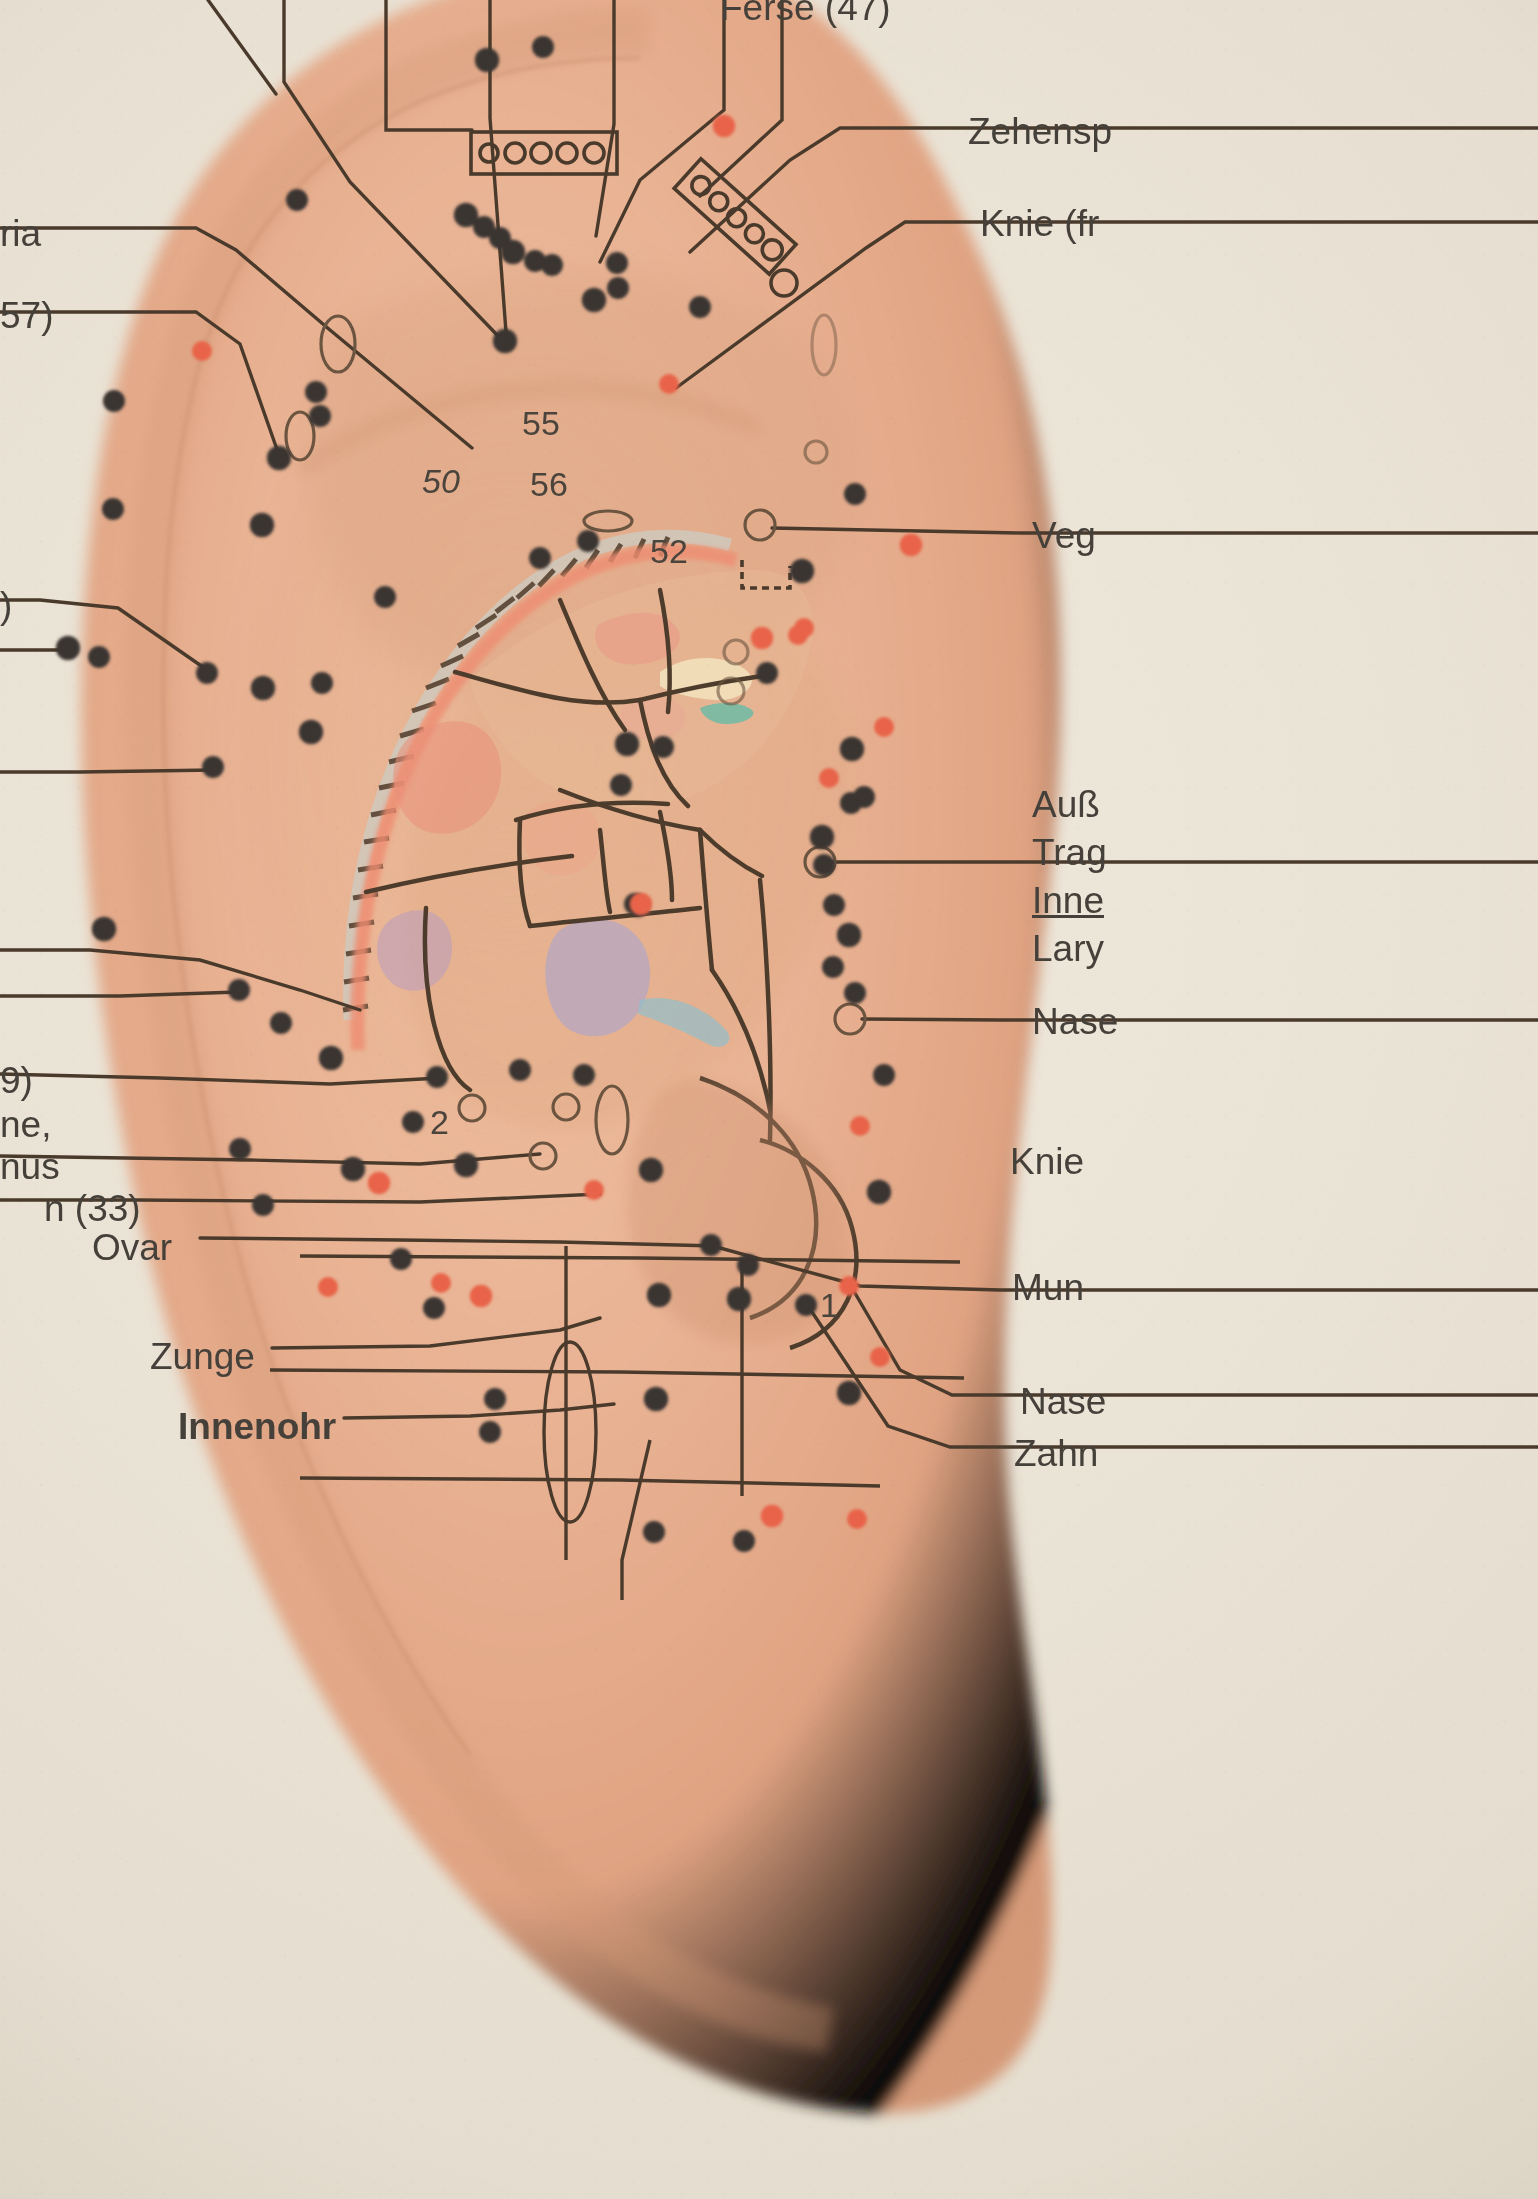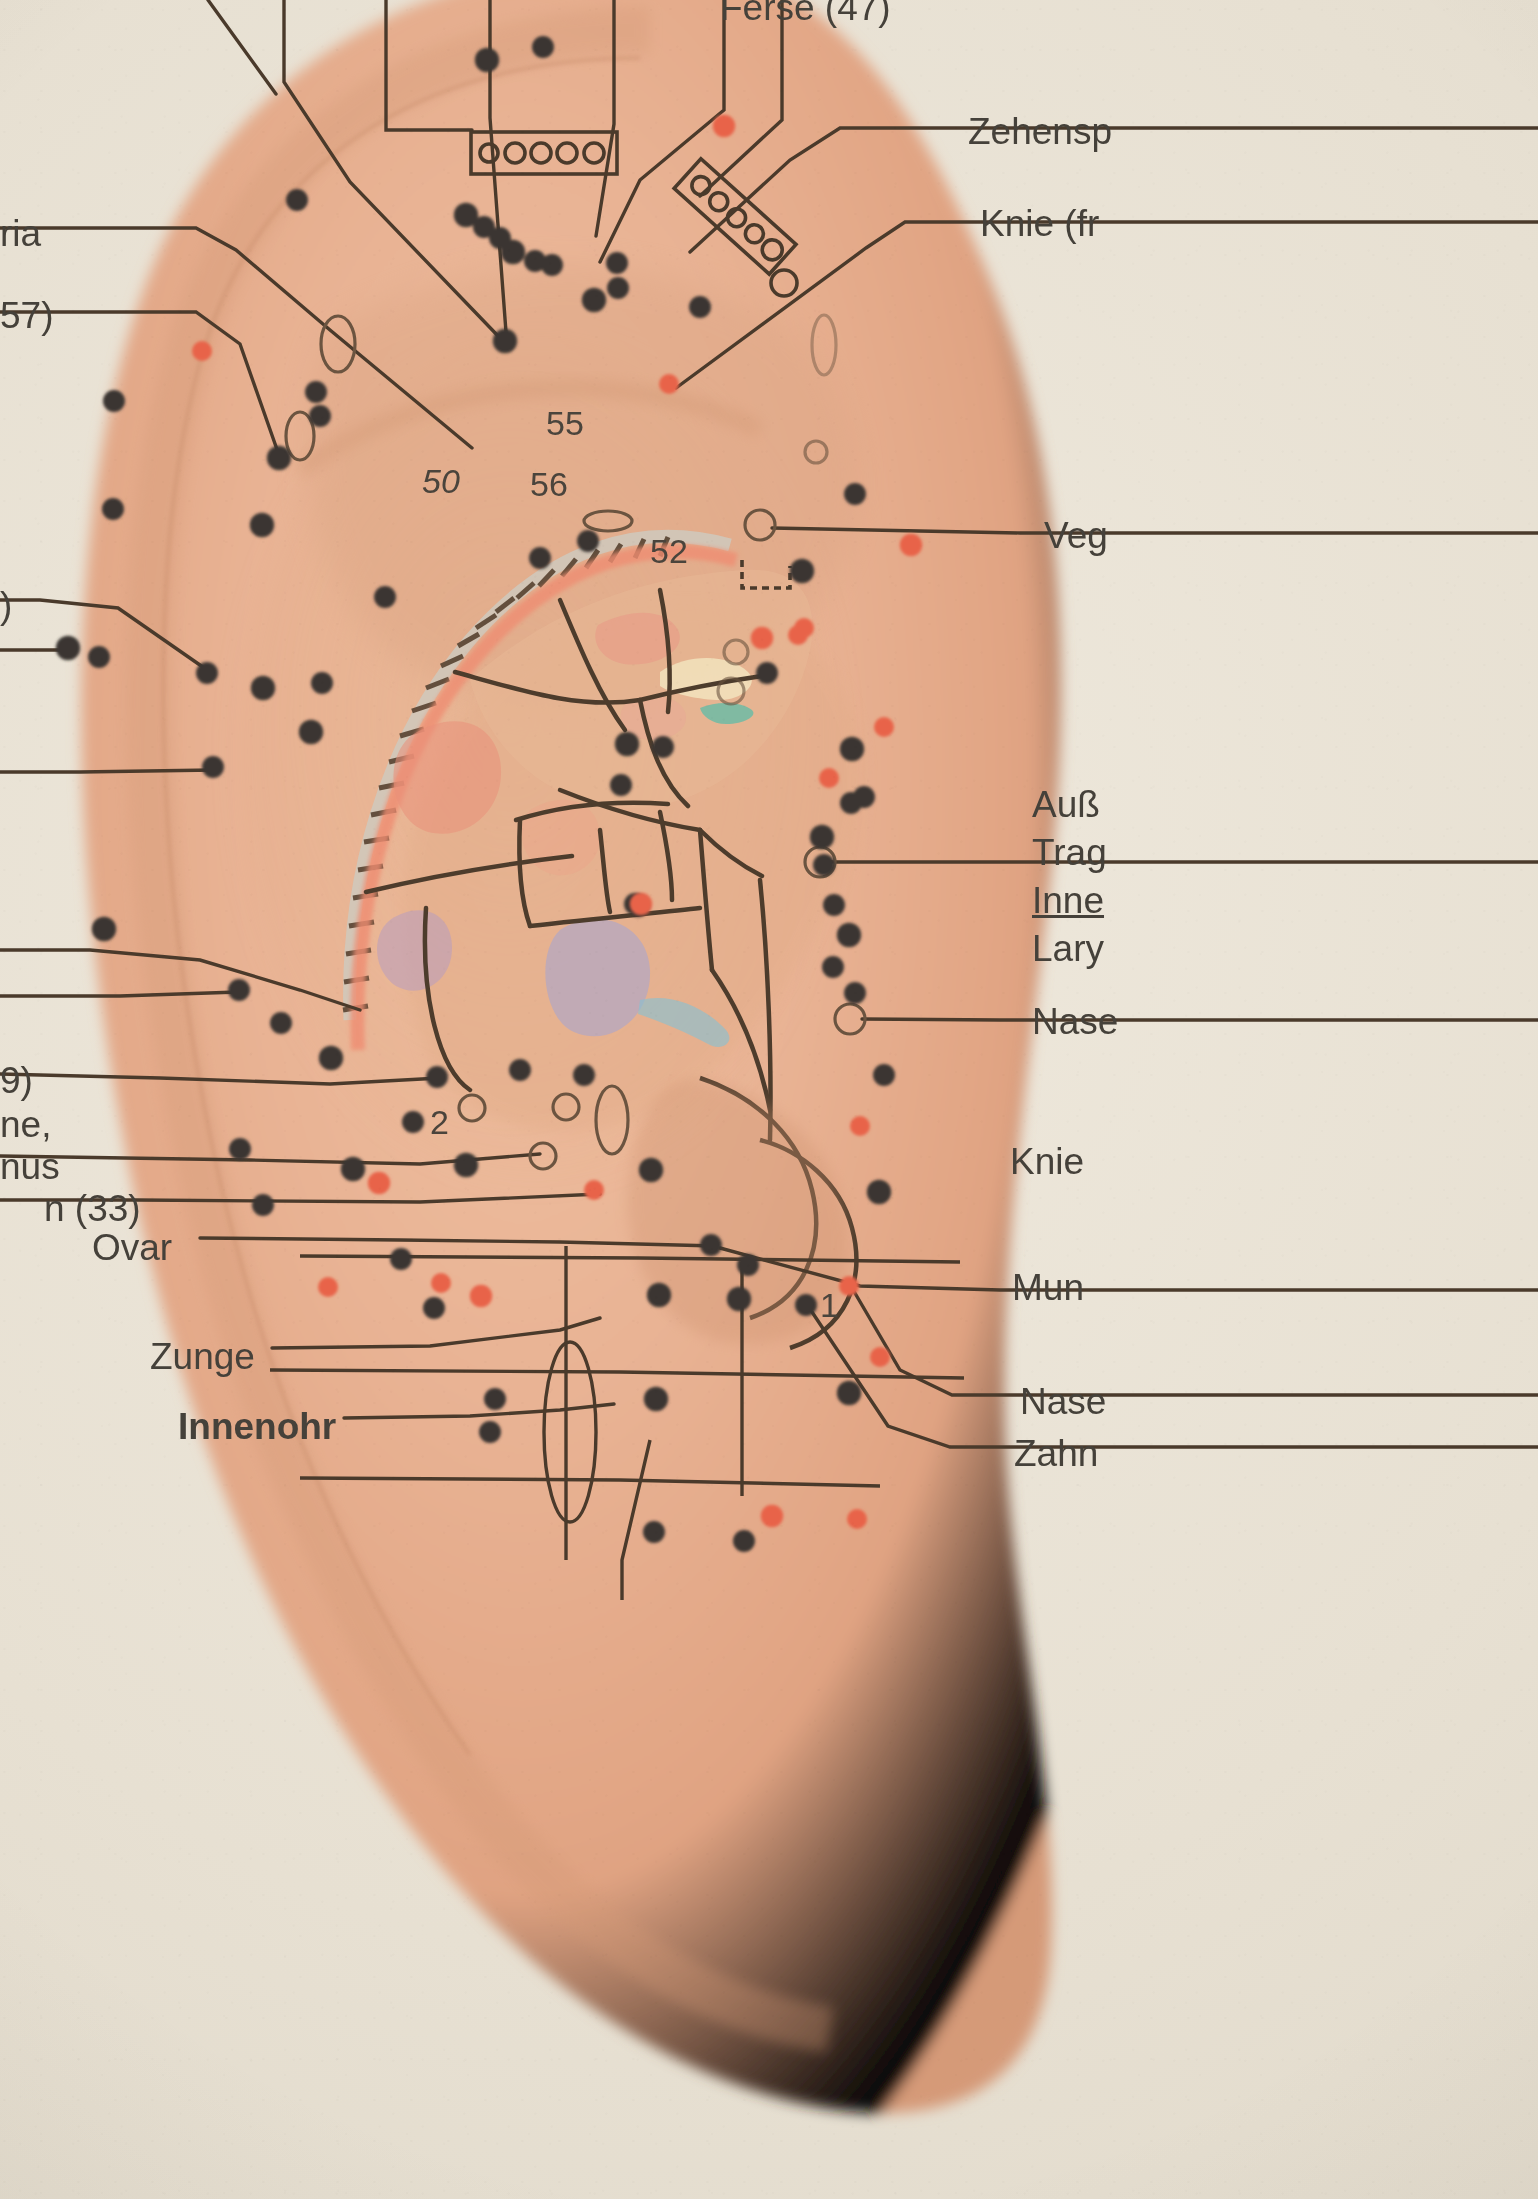--- a/index.html
+++ b/index.html
@@ -378,42 +378,42 @@
 
     <rect x="0" y="0" width="1538" height="2199" fill="none"></rect>
   </svg>
 
   <div id="grain"></div>
   <div class="vignette"></div>
 
   <div id="labels">
       <div class="lbl lbl-r" style="left: 968px; top: 112px;">Zehensp</div>
       <div class="lbl lbl-r" style="left: 980px; top: 204px;">Knie (fr</div>
-      <div class="lbl lbl-r" style="left: 1032px; top: 516px; margin-left: 12px;">Veg</div>
+      <div class="lbl lbl-r" style="left: 1032px; top: 516px;">Veg</div>
       <div class="lbl lbl-r" style="left: 1032px; top: 785px;">Auß</div>
       <div class="lbl lbl-r" style="left: 1032px; top: 833px;">Trag</div>
       <div class="lbl lbl-r" style="left: 1032px; top: 881px; text-decoration: underline;">Inne</div>
       <div class="lbl lbl-r" style="left: 1032px; top: 929px; text-align: right;">Lary</div>
       <div class="lbl lbl-r" style="left: 1032px; top: 1002px;">Nase</div>
       <div class="lbl lbl-r" style="left: 1010px; top: 1142px;">Knie</div>
       <div class="lbl lbl-r" style="left: 1012px; top: 1268px;">Mun</div>
       <div class="lbl lbl-r" style="left: 1020px; top: 1382px;">Nase</div>
       <div class="lbl lbl-r" style="left: 1014px; top: 1434px;">Zahn</div>
       <div class="lbl lbl-l" style="left: 0px; top: 214px;">ria</div>
       <div class="lbl lbl-l" style="left: 0px; top: 296px;">57)</div>
       <div class="lbl lbl-l" style="left: 0px; top: 586px;">)</div>
       <div class="lbl lbl-l" style="left: 0px; top: 1061px;">9)</div>
       <div class="lbl lbl-l" style="left: 0px; top: 1105px;">ne,</div>
       <div class="lbl lbl-l" style="left: 0px; top: 1147px;">nus</div>
       <div class="lbl lbl-l" style="left: 0px; top: 1189px; margin-left: 44px;">n (33)</div>
       <div class="lbl lbl-l" style="left: 92px; top: 1228px;">Ovar</div>
       <div class="lbl lbl-l" style="left: 150px; top: 1337px;">Zunge</div>
       <div class="lbl lbl-l" style="left: 178px; top: 1407px; font-weight: bold;">Innenohr</div>
       <div class="lbl lbl-t" style="left: 720px; top: -12px;">Ferse (47)</div>
-      <div class="num" style="left: 546px; top: 404px; text-align: right;">55</div>
+      <div class="num" style="left: 522px; top: 404px; text-align: right;">55</div>
       <div class="num" style="left: 422px; top: 462px; font-style: italic;">50</div>
       <div class="num" style="left: 530px; top: 465px;">56</div>
       <div class="num" style="left: 636px; top: 532px; margin-left: 14px;">52</div>
       <div class="num" style="left: 430px; top: 1103px;">2</div>
       <div class="num" style="left: 820px; top: 1286px;">1</div>
     </div>
 
 </div>
 
 </body></html>

